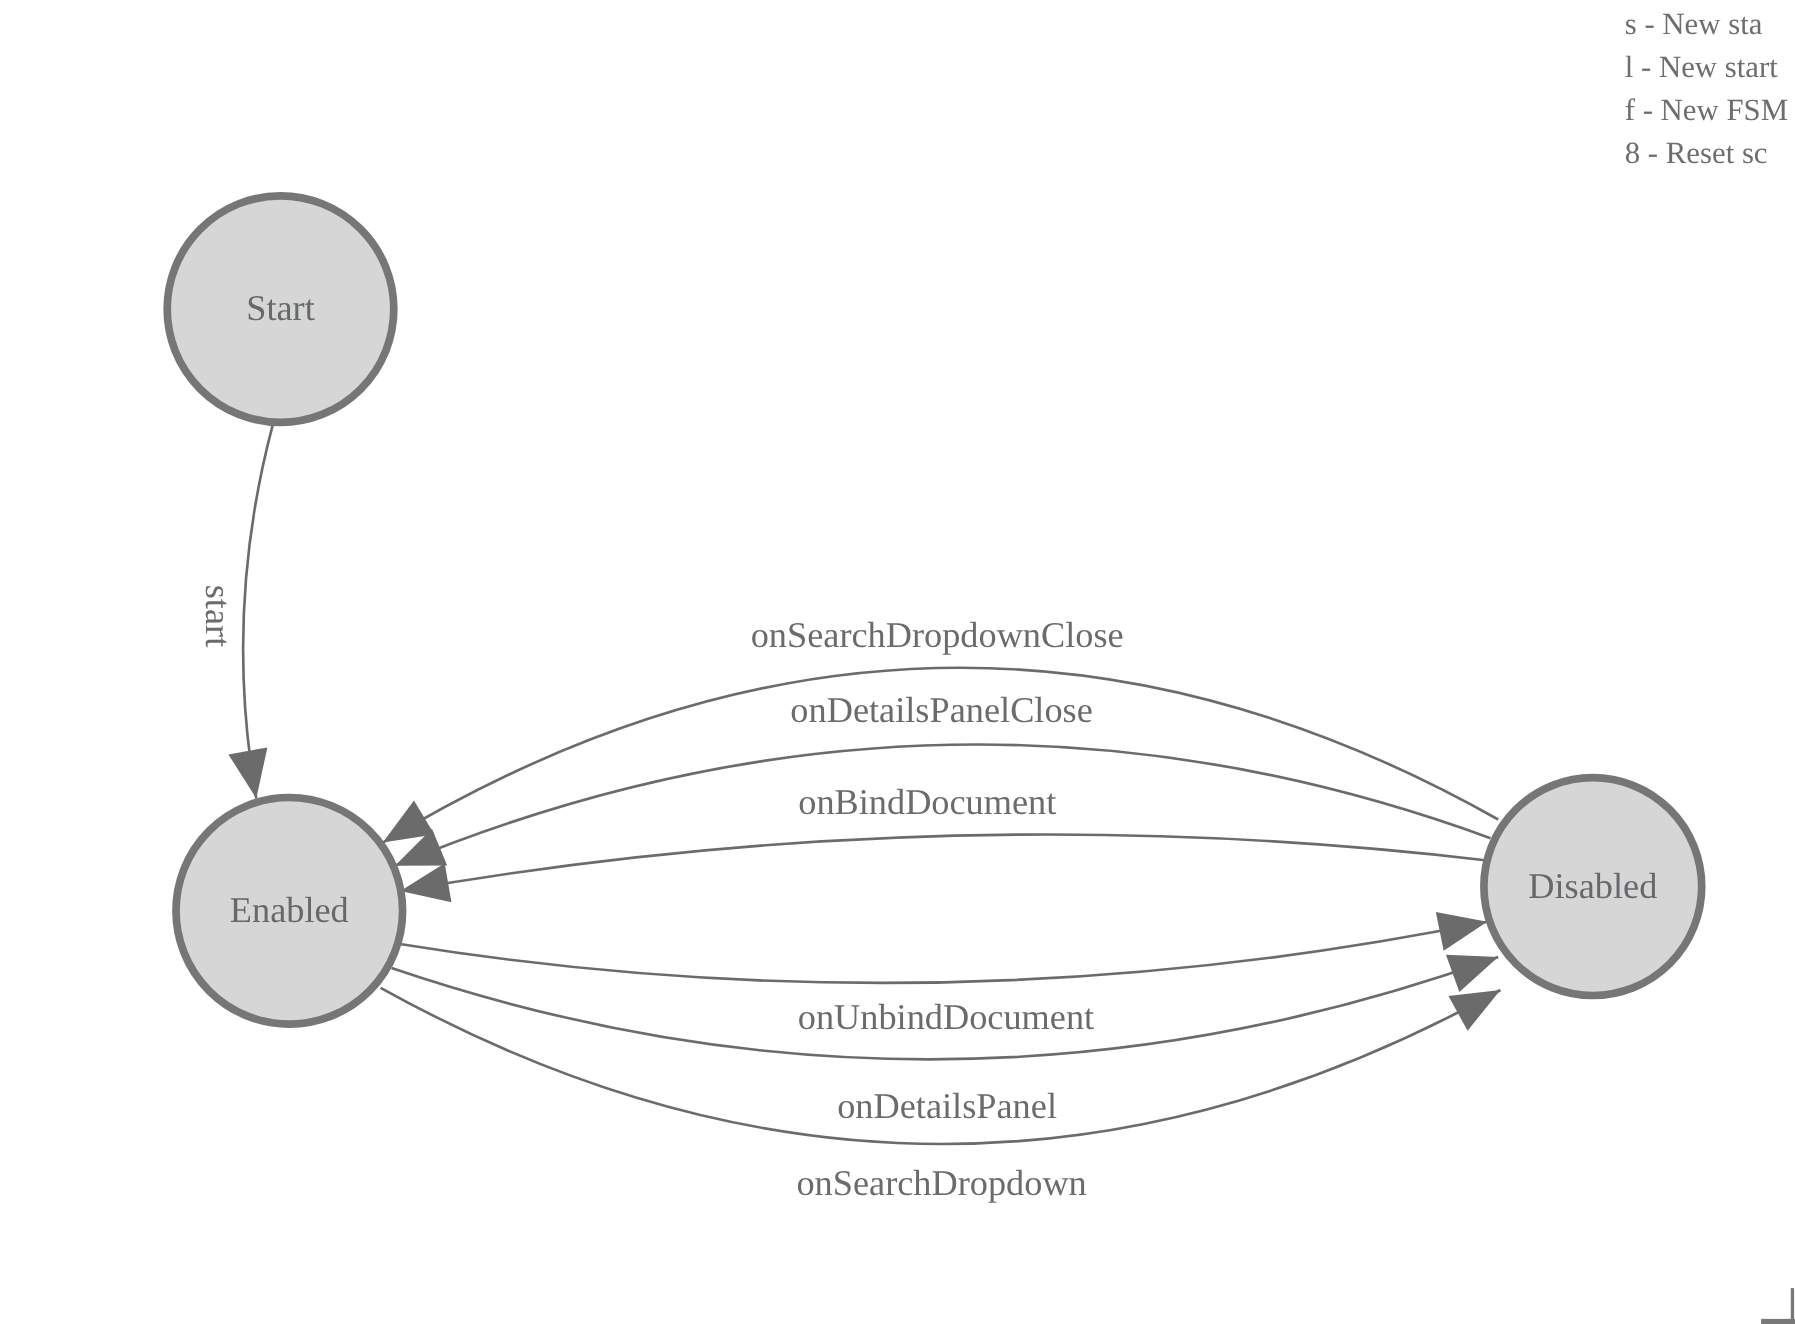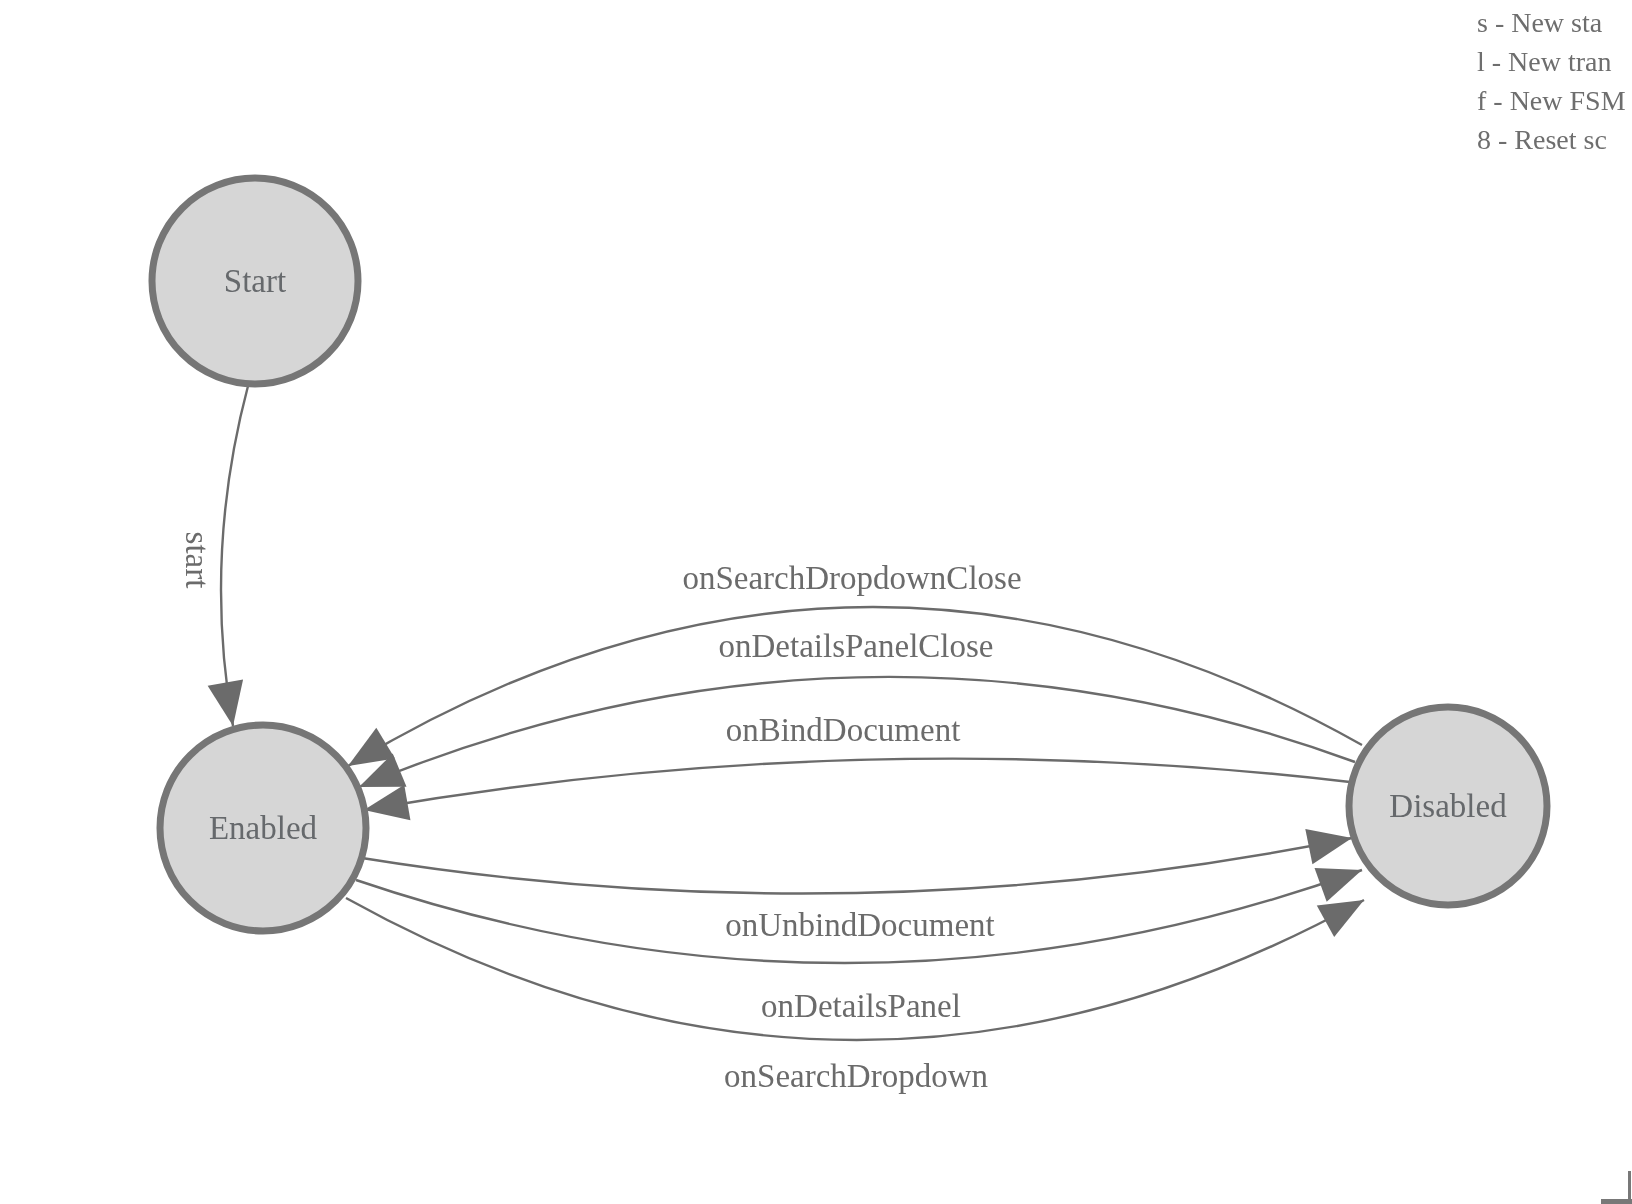--- a/index.html
+++ b/index.html
@@ -114,21 +114,21 @@
     </g>
 
     <g>
       <circle class="node-circle" cx="1448" cy="806" r="99"></circle>
       <text class="node-label" x="1448" y="806">Disabled</text>
     </g>
   </svg>
 
   <div id="legend">
     <div>s - New sta</div>
-    <div>l - New tran</div>
+    <div>l - New start</div>
     <div>f - New FSM</div>
     <div>8 - Reset sc</div>
   </div>
 
   <div id="corner-v" class="corner-piece"></div>
   <div id="corner-h" class="corner-piece"></div>
 
 </div>
 
 </body></html>

